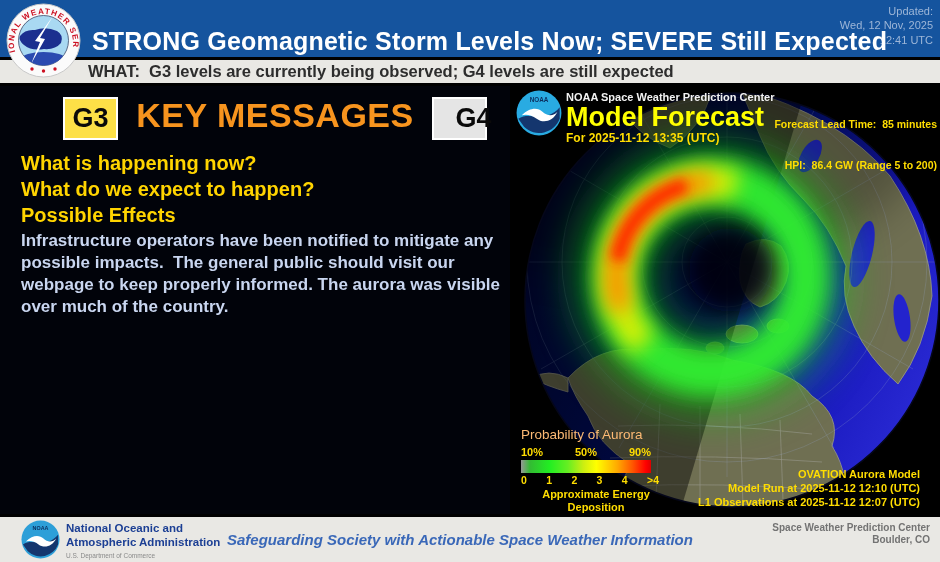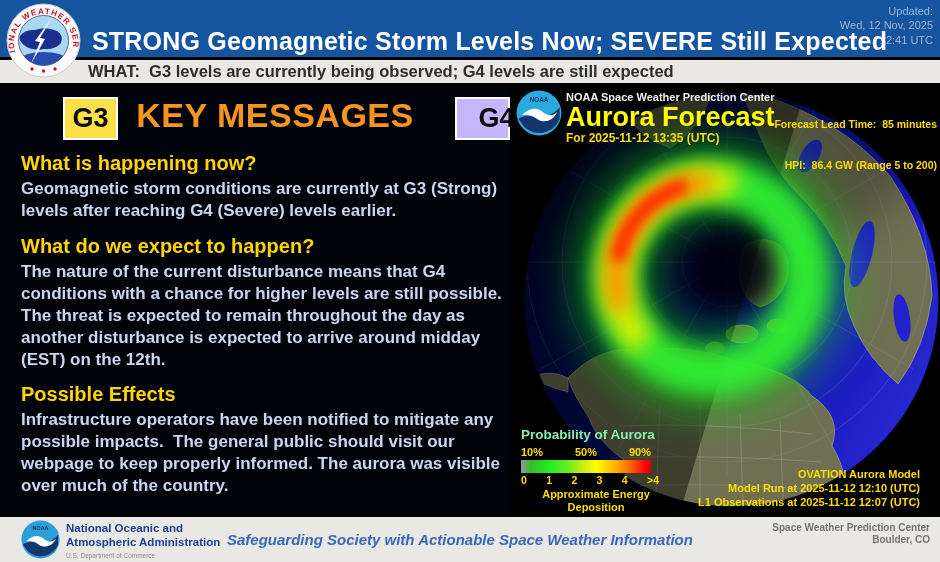--- a/index.html
+++ b/index.html
@@ -23,41 +23,41 @@
               display:flex; align-items:center; }
   .what-text { margin-left:88px; color:#2d2d2d; font-size:16.5px; font-weight:bold; white-space:pre-wrap; }
 
   
   .main { position:absolute; left:0; top:86px; width:940px; height:428px; background:#01030a; }
 
   .badge { position:absolute; top:11px; width:55px; height:43px; border:2px solid #fff;
            display:flex; align-items:center; justify-content:center;
            font-size:27px; font-weight:bold; color:#0a0a0a; }
   .badge-g3 { left:63px;  background:#fde047; }
-  .badge-g4 { left:455px; background:#c4b5fd;padding-left:28px; }
+  .badge-g4 { left:432px; background:#e5e5e5;padding-left:28px; }
   .key-msgs { position:absolute; left:125px; top:10px; width:300px; text-align:center;
               color:#f7941e; font-size:34px; font-weight:bold; letter-spacing:.5px; }
 
   .sections { position:absolute; left:21px; top:66px; width:481px; }
   .sec-head { color:#ffd400; font-size:20px; font-weight:bold; margin-bottom:3px; }
   .sec-body { color:#c9d6f0; font-size:17px; font-weight:bold; line-height:1.29;
               margin-bottom:13px; white-space:pre-wrap; }
 
   
   .map { position:absolute; left:510px; top:0; width:430px; height:428px; background:#000; overflow:hidden; }
   .map svg.globe { position:absolute; left:0; top:0; }
   .map-agency { position:absolute; left:56px; top:5px;  color:#f2f2f2; font-size:11px; font-weight:bold; }
   .map-title  { position:absolute; left:56px; top:16px; color:#ffff00; font-size:27px; font-weight:bold; }
   .map-valid  { position:absolute; left:56px; top:45px; color:#ffdd00; font-size:12px; font-weight:bold; }
   .map-lead   { position:absolute; right:3px; top:5px; text-align:right; color:#ffdd00;
                 font-size:10.5px; font-weight:bold; line-height:1.3; white-space:pre-wrap; }
   .noaa-logo-map { position:absolute; left:6px; top:4px; width:46px; height:46px; }
 
   .legend { position:absolute; left:11px; top:341px; width:150px; }
-  .legend-title { color:#86efac; font-size:13.5px; font-weight:bold; margin-bottom:4px; }
+  .legend-title { color:#fdba74; font-size:13.5px; font-weight:normal; margin-bottom:4px; }
   .legend-pcts  { width:130px; display:flex; justify-content:space-between;
                   color:#ffdd00; font-size:11px; font-weight:bold; }
   .legend-bar { width:130px; height:13px; margin:2px 0 1px 0;
       background:linear-gradient(to right,#969696 0%,#33bb33 7%,#22ee22 22%,#66ee22 36%,
                  #ccee11 48%,#ffff00 58%,#ffaa00 74%,#ff5500 86%,#ff0000 96%,#dd0000 100%); }
   .legend-ticks { width:138px; display:flex; justify-content:space-between;
                   color:#ffdd00; font-size:10.5px; font-weight:bold; }
   .legend-cap { width:150px; text-align:center; color:#ffdd00; font-size:11px;
                 font-weight:bold; line-height:1.15; margin-top:2px; }
   .credits { position:absolute; right:20px; top:381px; text-align:right; color:#ffdd00;
@@ -118,23 +118,21 @@
   <div class="strip strip2"></div>
 
   <div class="main">
 
     <div class="badge badge-g3">G3</div>
     <div class="key-msgs">KEY MESSAGES</div>
     <div class="badge badge-g4">G4</div>
 
     <div class="sections">
       <div class="sec-head">What is happening now?</div>
-      <div class="sec-body">Geomagnetic storm conditions are currently at G3 (Strong) levels after reaching G4 (Severe) levels earlier.</div>
       <div class="sec-head">What do we expect to happen?</div>
-      <div class="sec-body">The nature of the current disturbance means that G4 conditions with a chance for higher levels are still possible. The threat is expected to remain throughout the day as another disturbance is expected to arrive around midday (EST) on the 12th.</div>
       <div class="sec-head">Possible Effects</div>
       <div class="sec-body">Infrastructure operators have been notified to mitigate any possible impacts.  The general public should visit our webpage to keep properly informed. The aurora was visible over much of the country.</div>
     </div>
 
     <div class="map">
       <svg class="globe" width="430" height="428" viewBox="0 0 430 428">
         <defs>
           <clipPath id="globeClip">
               <circle cx="222" cy="214" r="207"></circle>
             </clipPath>
@@ -225,21 +223,21 @@
       </svg>
 
       <svg class="noaa-logo-map" viewBox="0 0 40 40">
         <circle cx="20" cy="20" r="19.5" fill="#29abe2"></circle>
         <path d="M 2 25 C 12 18 25 30 38 15 L 38 25 A 19 19 0 0 1 7 32 Z" fill="#14366e"></path>
         <path d="M 5 22 C 12 15 19 15 23 19 C 27 23 33 23 36 19 C 32 28 23 29 18 25 C 13 21 8 21 5 22 Z" fill="#ffffff"></path>
         <text x="20" y="10" font-size="5.5" font-weight="bold" fill="#0b2e5e" text-anchor="middle">NOAA</text>
       </svg>
 
       <div class="map-agency">NOAA Space Weather Prediction Center</div>
-      <div class="map-title">Aurora Forecast</div>
+      <div class="map-title">Model Forecast</div>
       <div class="map-valid">For 2025-11-12 13:35 (UTC)</div>
       <div class="map-lead">
         <div>Forecast Lead Time:  85 minutes</div>
         <div>HPI:  86.4 GW (Range 5 to 200)</div>
       </div>
 
       <div class="legend">
         <div class="legend-title">Probability of Aurora</div>
         <div class="legend-pcts">
           <span>10%</span>

